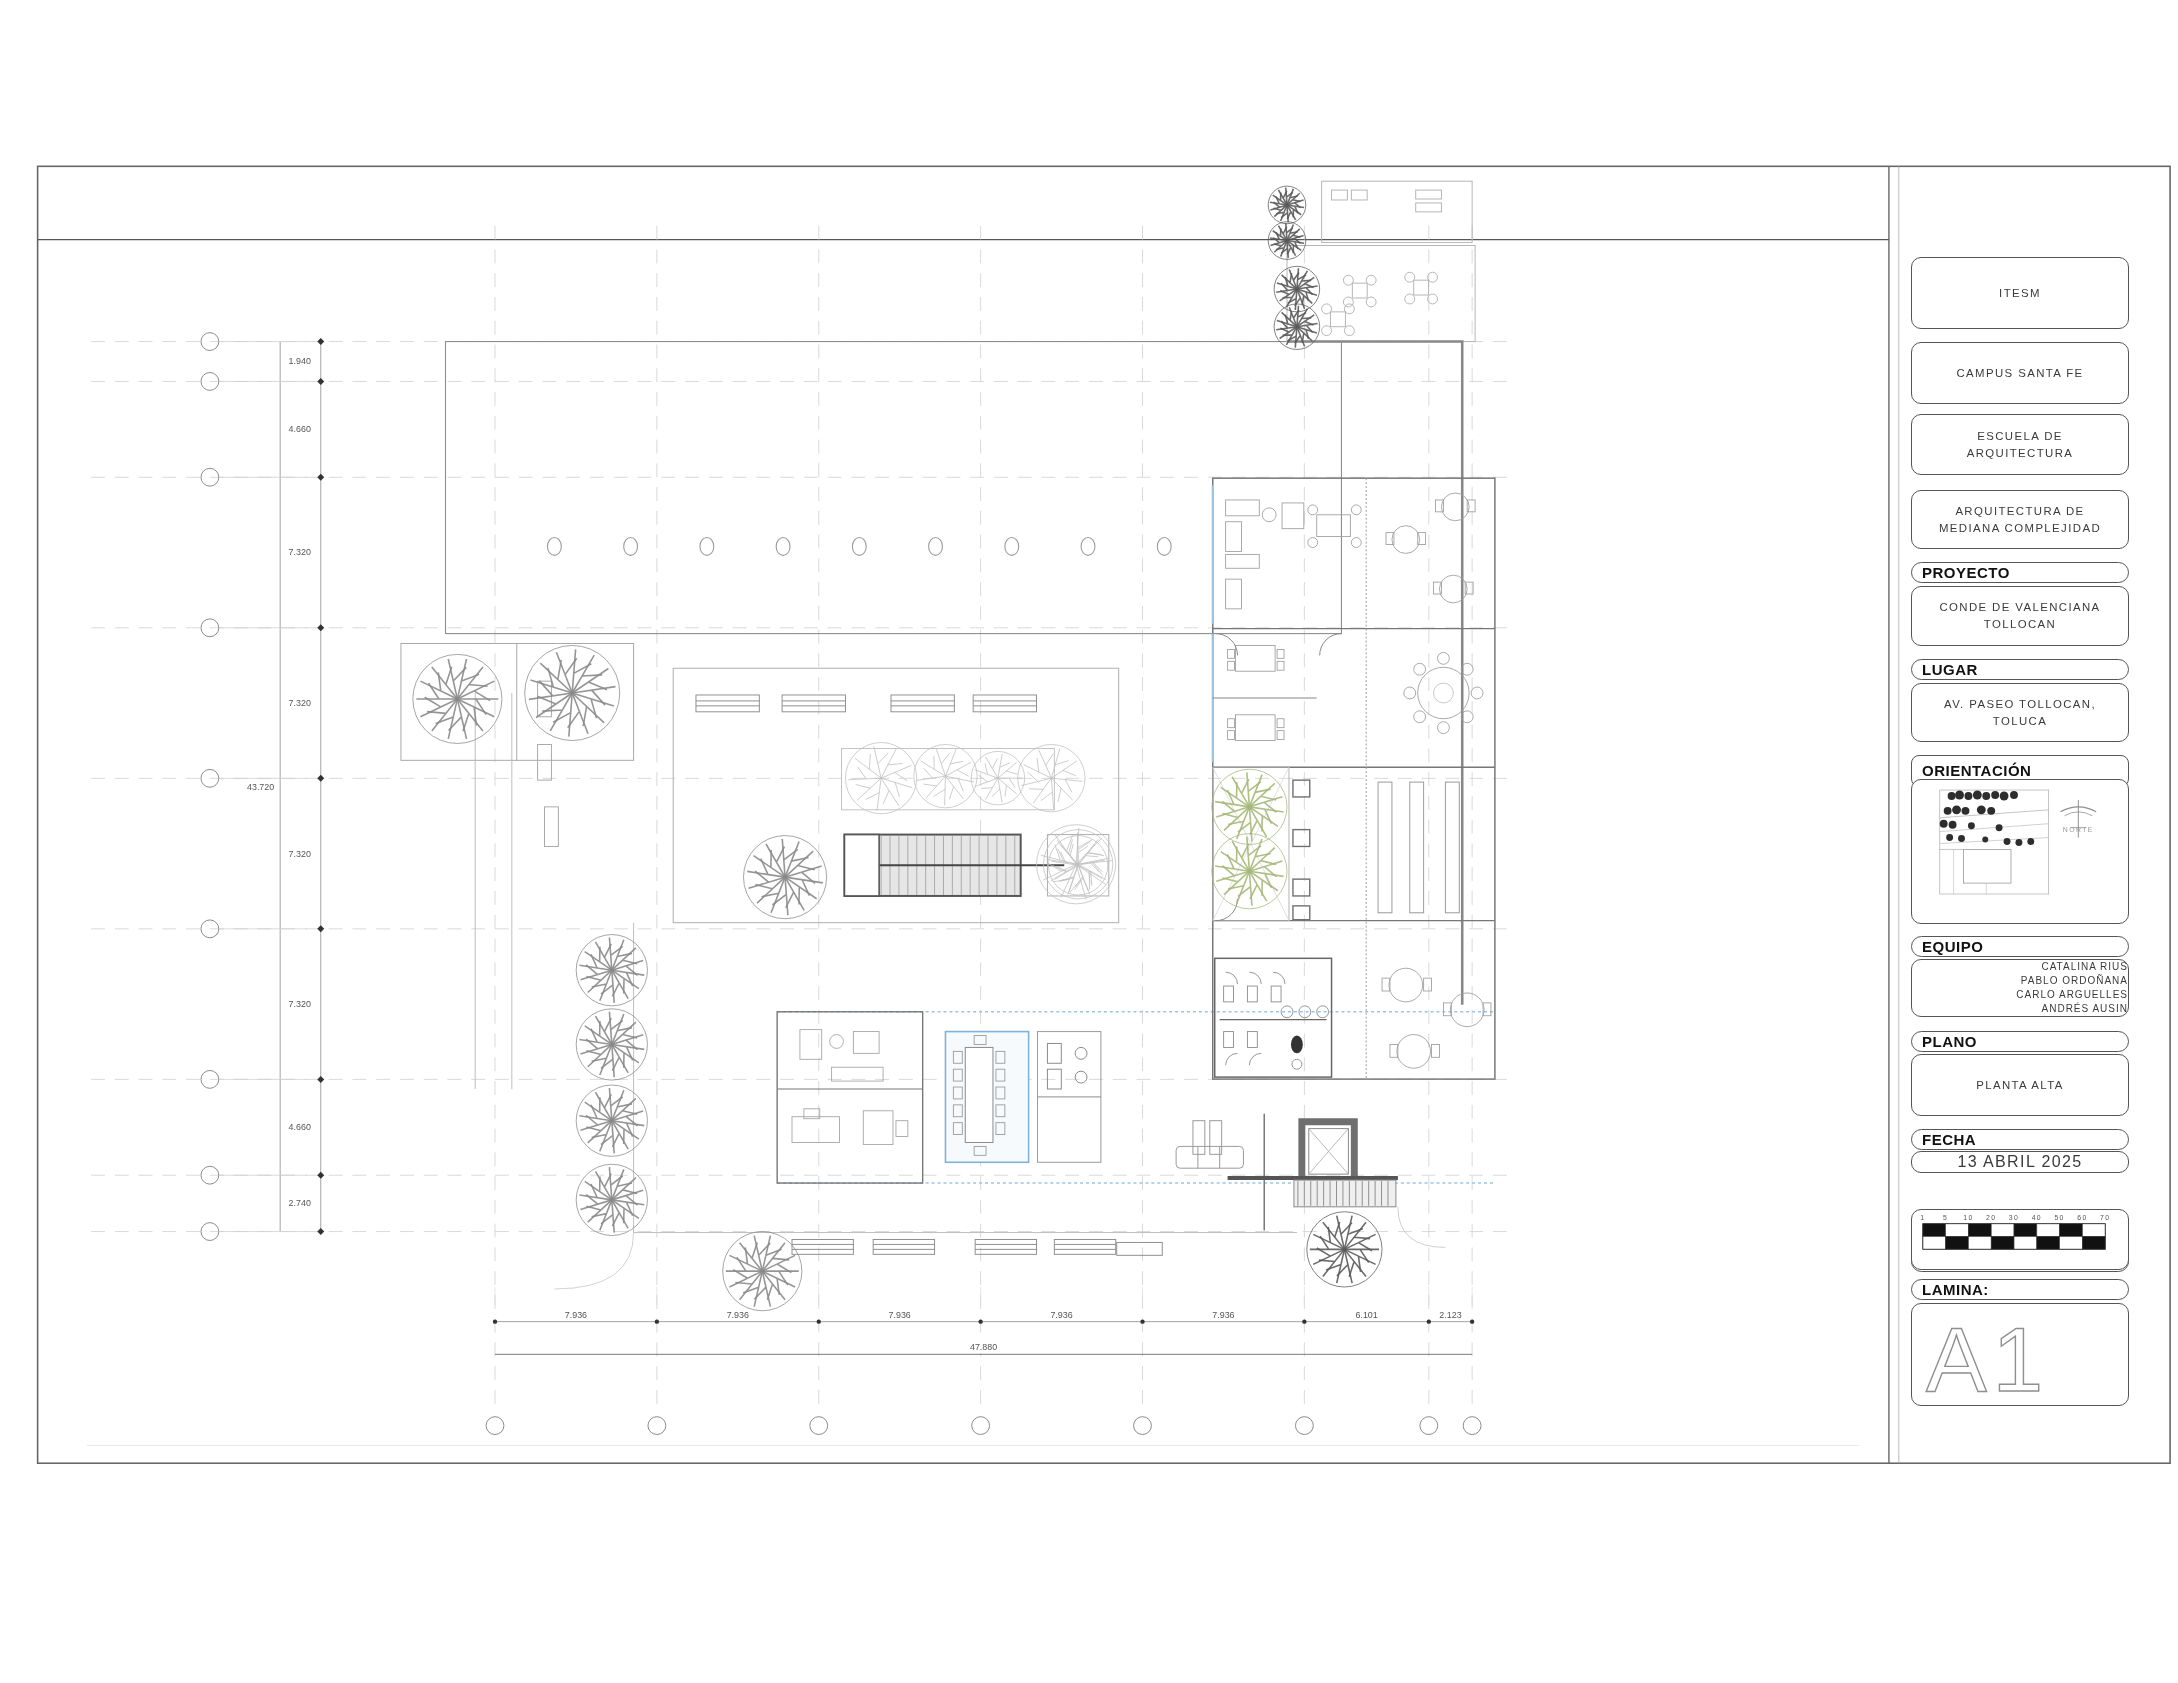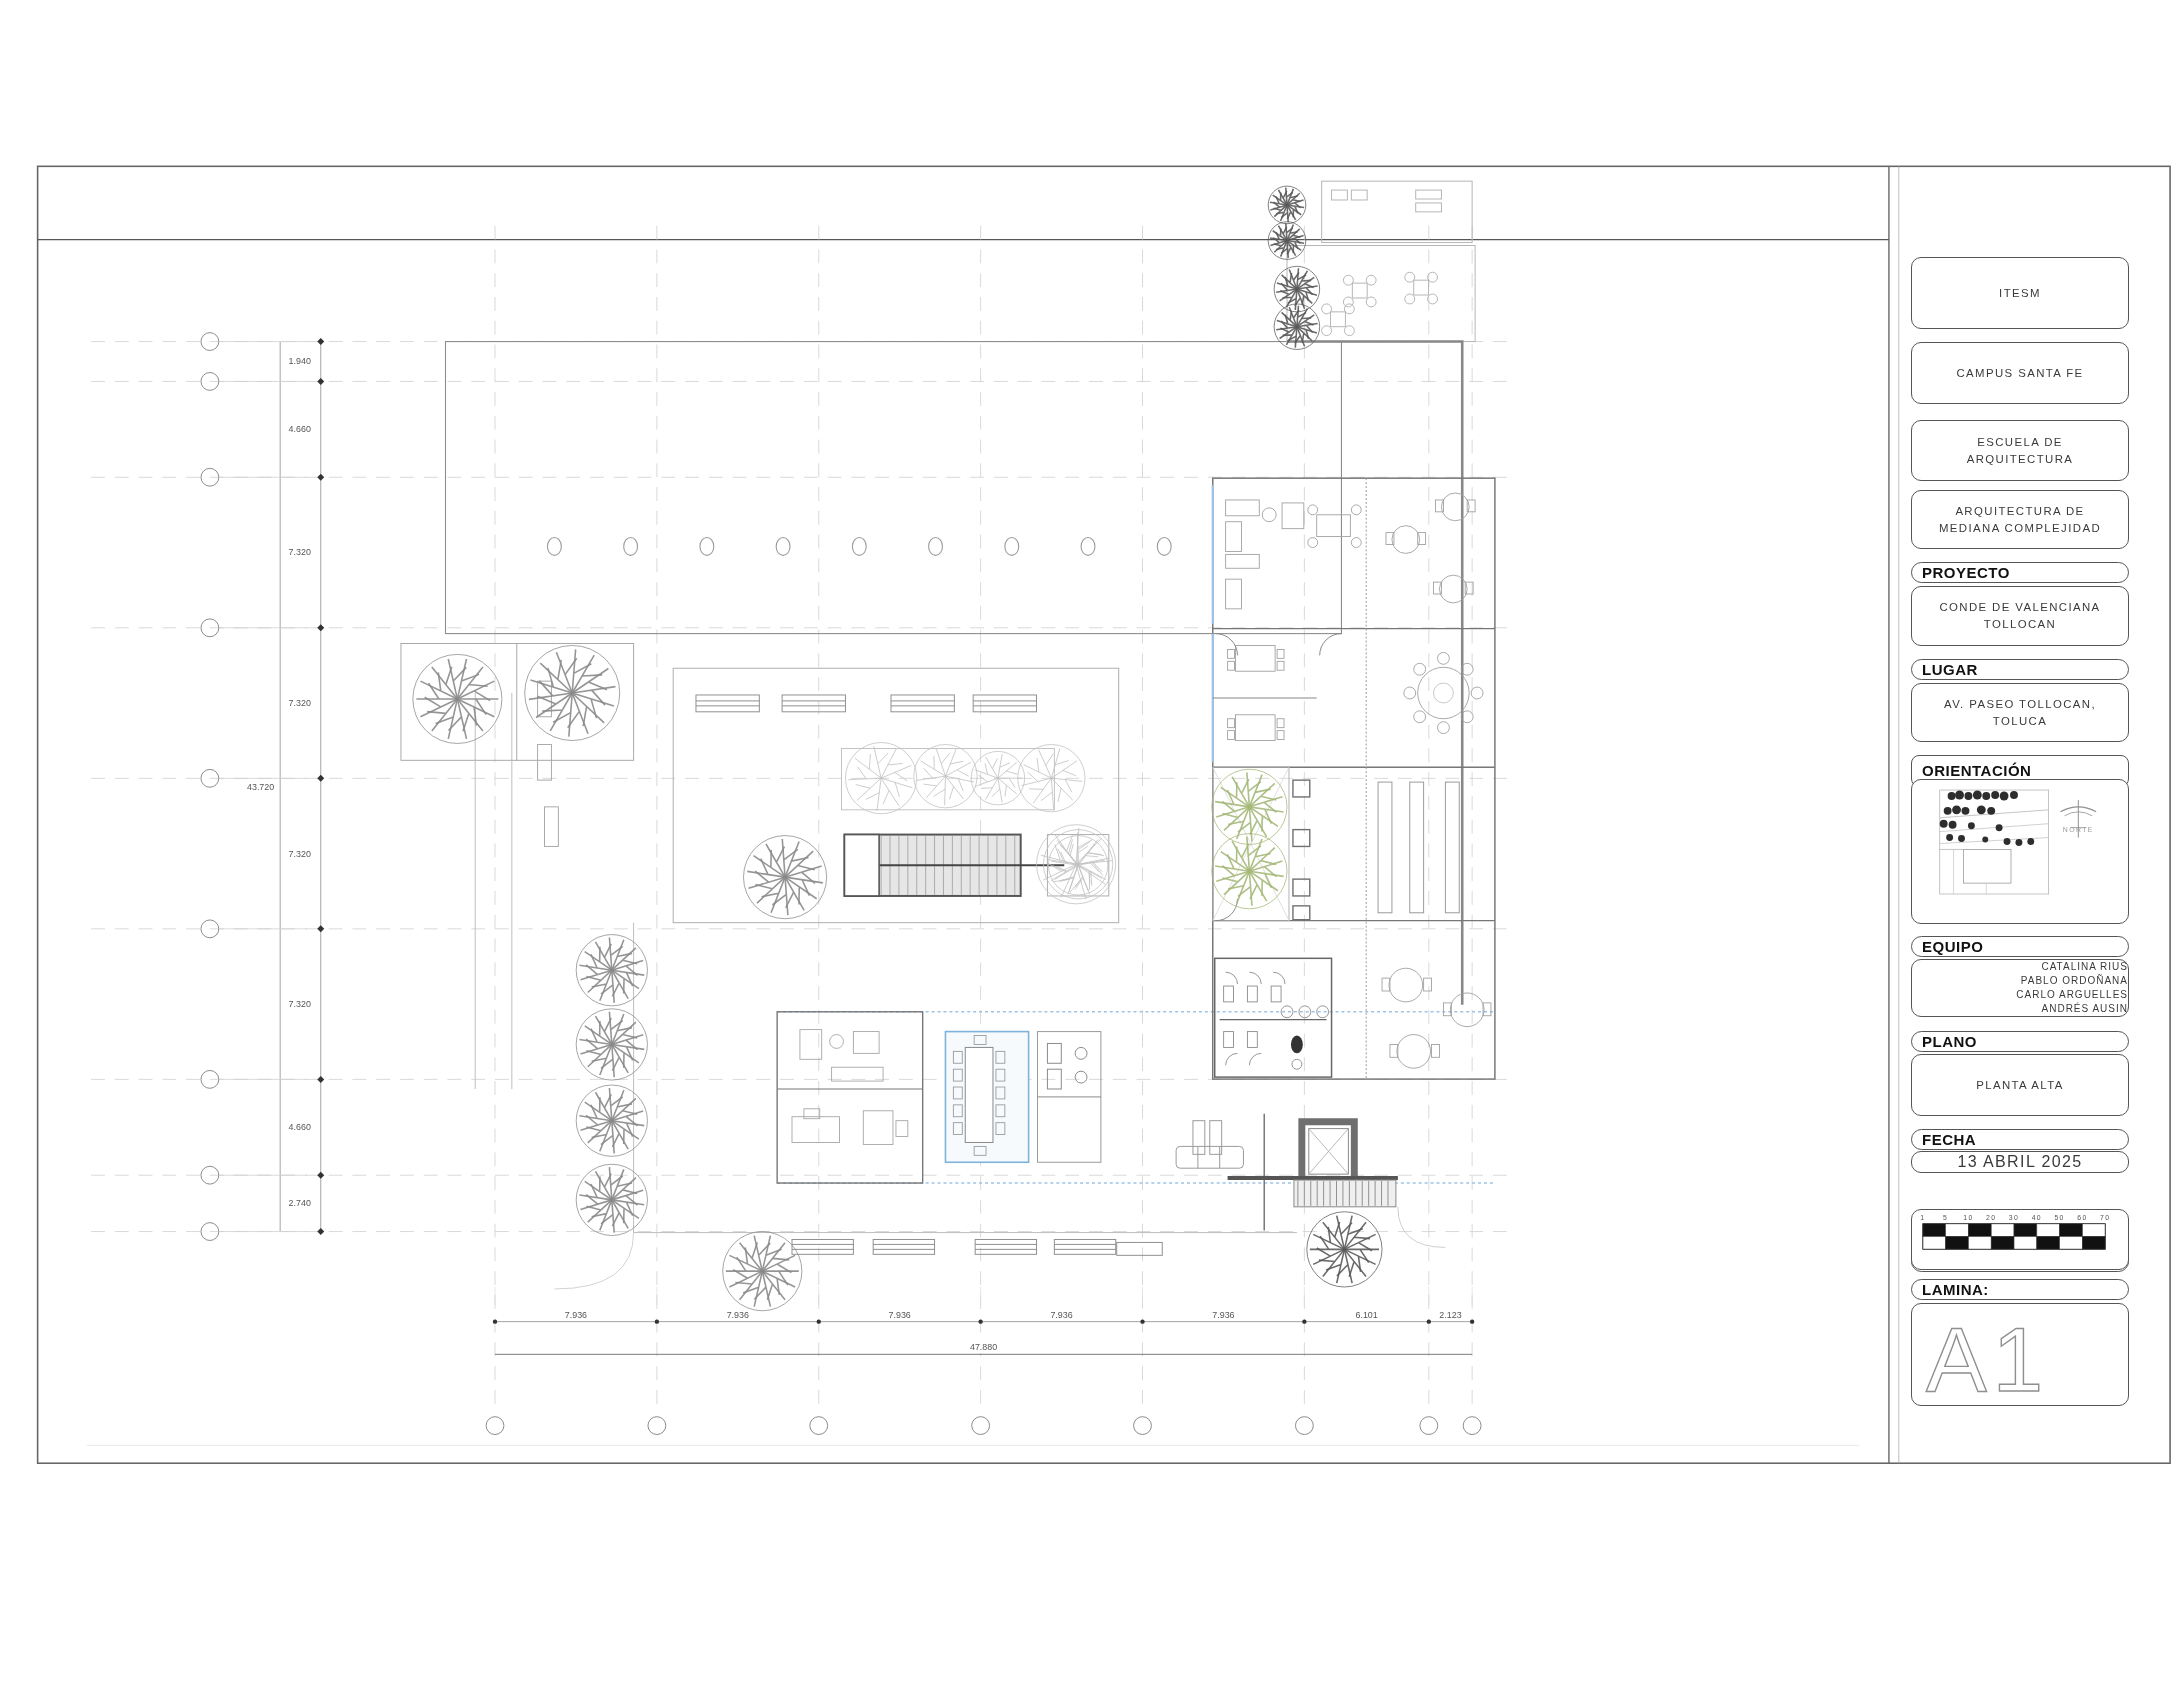--- a/index.html
+++ b/index.html
@@ -1042,21 +1042,21 @@
       </g>
   </svg>
 
   <div>
     <div class="tb" style="top:257px;height:72px;">
       <span>ITESM</span>
     </div>
     <div class="tb" style="top:342px;height:62px;">
       <span>CAMPUS SANTA FE</span>
     </div>
-    <div class="tb" style="top:414px;height:61px;margin-top:6px;">
+    <div class="tb" style="top:414px;height:61px;">
       <div class="inner">
         <div>ESCUELA DE</div>
         <div>ARQUITECTURA</div>
       </div>
     </div>
     <div class="tb" style="top:490px;height:59px;">
       <div class="inner">
         <div>ARQUITECTURA DE</div>
         <div>MEDIANA COMPLEJIDAD</div>
       </div>

